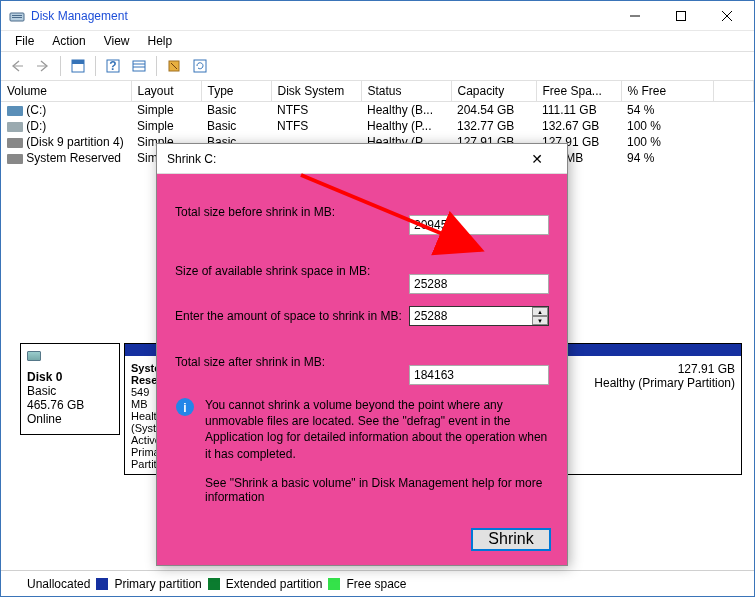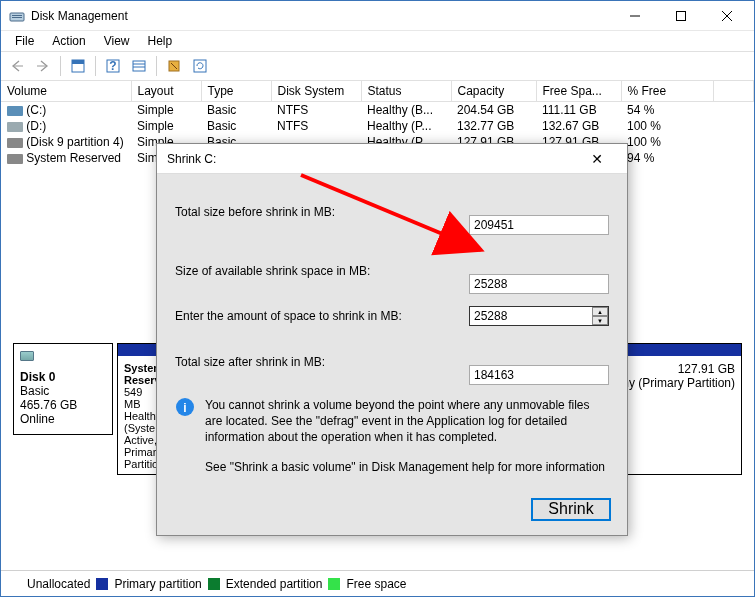--- a/index.html
+++ b/index.html
@@ -1,21 +1,21 @@
 <!DOCTYPE html>
 <html><head>
 <meta charset="utf-8">
 <style>
 * { box-sizing: border-box; margin: 0; padding: 0; font-family: "Segoe UI", Tahoma, sans-serif; font-size: 12px; }
 body { background: #fff; width: 755px; height: 597px; position: relative; overflow: hidden; border: 1px solid #3a74b8; }
 
 
 .titlebar { height: 30px; background: #fff; display: flex; align-items: center; padding: 0 4px; border-bottom: 1px solid #e8e8e8; }
 .titlebar .app-icon { width: 16px; height: 16px; margin: 0 6px 0 4px; }
-.titlebar .title { flex: 1; color: #000000; }
+.titlebar .title { flex: 1; color: #1d4ed8; }
 .titlebar .win-btn { width: 46px; height: 28px; display: flex; align-items: center; justify-content: center; color: #444; }
 
 
 .menubar { height: 20px; display: flex; align-items: center; padding: 0 6px; gap: 2px; }
 .menubar .item { padding: 2px 8px; cursor: default; }
 
 
 .toolbar { height: 30px; border-top: 1px solid #e0e0e0; border-bottom: 1px solid #e0e0e0; display: flex; align-items: center; padding: 0 4px; gap: 2px; }
 .toolbar .tbtn { width: 24px; height: 24px; display: flex; align-items: center; justify-content: center; border: 1px solid transparent; }
 .toolbar .sep { width: 1px; height: 20px; background: #d0d0d0; margin: 0 3px; }
@@ -23,32 +23,32 @@
 
 
 .vol-table { overflow: hidden; }
 .vol-table table { border-collapse: collapse; width: 100%; }
 .vol-table th { background: #fff; border: 1px solid #e0e0e0; border-top: none; border-left: none; text-align: left; padding: 3px 6px; font-weight: normal; position: relative; }
 .vol-table td { padding: 1px 6px; white-space: nowrap; }
 
 
 .diskmap-wrap { position: absolute; top: 332px; left: 2px; right: 2px; bottom: 28px; border: none; }
 .diskmap-inner { padding: 10px; display: flex; gap: 4px; }
-.disk-info { width: 100px; height: 92px; border: 1px solid #000; padding: 4px 6px; }
+.disk-info { width: 100px; height: 92px; border: 1px solid #000; padding: 4px 6px; margin-left: 7px; }
 .disk-info .ico { width: 24px; height: 20px; margin-bottom: 2px; }
 .disk-parts { flex: 1; display: flex; gap: 1px; }
 .part { border: 1px solid #000; position: relative; padding: 4px 6px; overflow: hidden; }
 .part .stripe { position: absolute; top: 0; left: 0; right: 0; height: 12px; }
 
 
 .legend { position: absolute; bottom: 0; left: 0; right: 0; height: 26px; border-top: 1px solid #d0d0d0; display: flex; align-items: center; padding: 0 8px; gap: 6px; }
 .legend .sw { width: 12px; height: 12px; }
 
 
-.dialog { position: absolute; left: 155px; top: 142px; width: 472px; background: #e5e5e5; border: 1px solid #888; box-shadow: 2px 2px 12px rgba(0,0,0,.3); }
+.dialog { position: absolute; left: 155px; top: 142px; width: 412px; background: #ec4899; border: 1px solid #888; box-shadow: 2px 2px 12px rgba(0,0,0,.3); }
 .dialog .dlg-title { height: 30px; background: #fff; display: flex; align-items: center; padding: 0 10px; border-bottom: 1px solid #ddd; }
 .dialog .dlg-title .t { flex: 1; }
 .dialog .dlg-title .x { width: 40px; height: 28px; display: flex; align-items: center; justify-content: center; cursor: default; font-size: 14px; }
 .dialog .body { padding: 14px 18px 6px; }
 .dialog .row { display: flex; align-items: center; margin-bottom: 12px; }
 .dialog .row .lbl { flex: 1; }
 .dialog .row .fld { width: 140px; }
 .dialog input[type=text] { width: 100%; height: 20px; padding: 1px 4px; border: 1px solid #999; background: #fff; font-family: inherit; font-size: 12px; }
 .dialog input[readonly] { background: #fff; border: 1px solid #aaa; margin-top: 27px; }
 .dialog .spinner-wrap { position: relative; }

